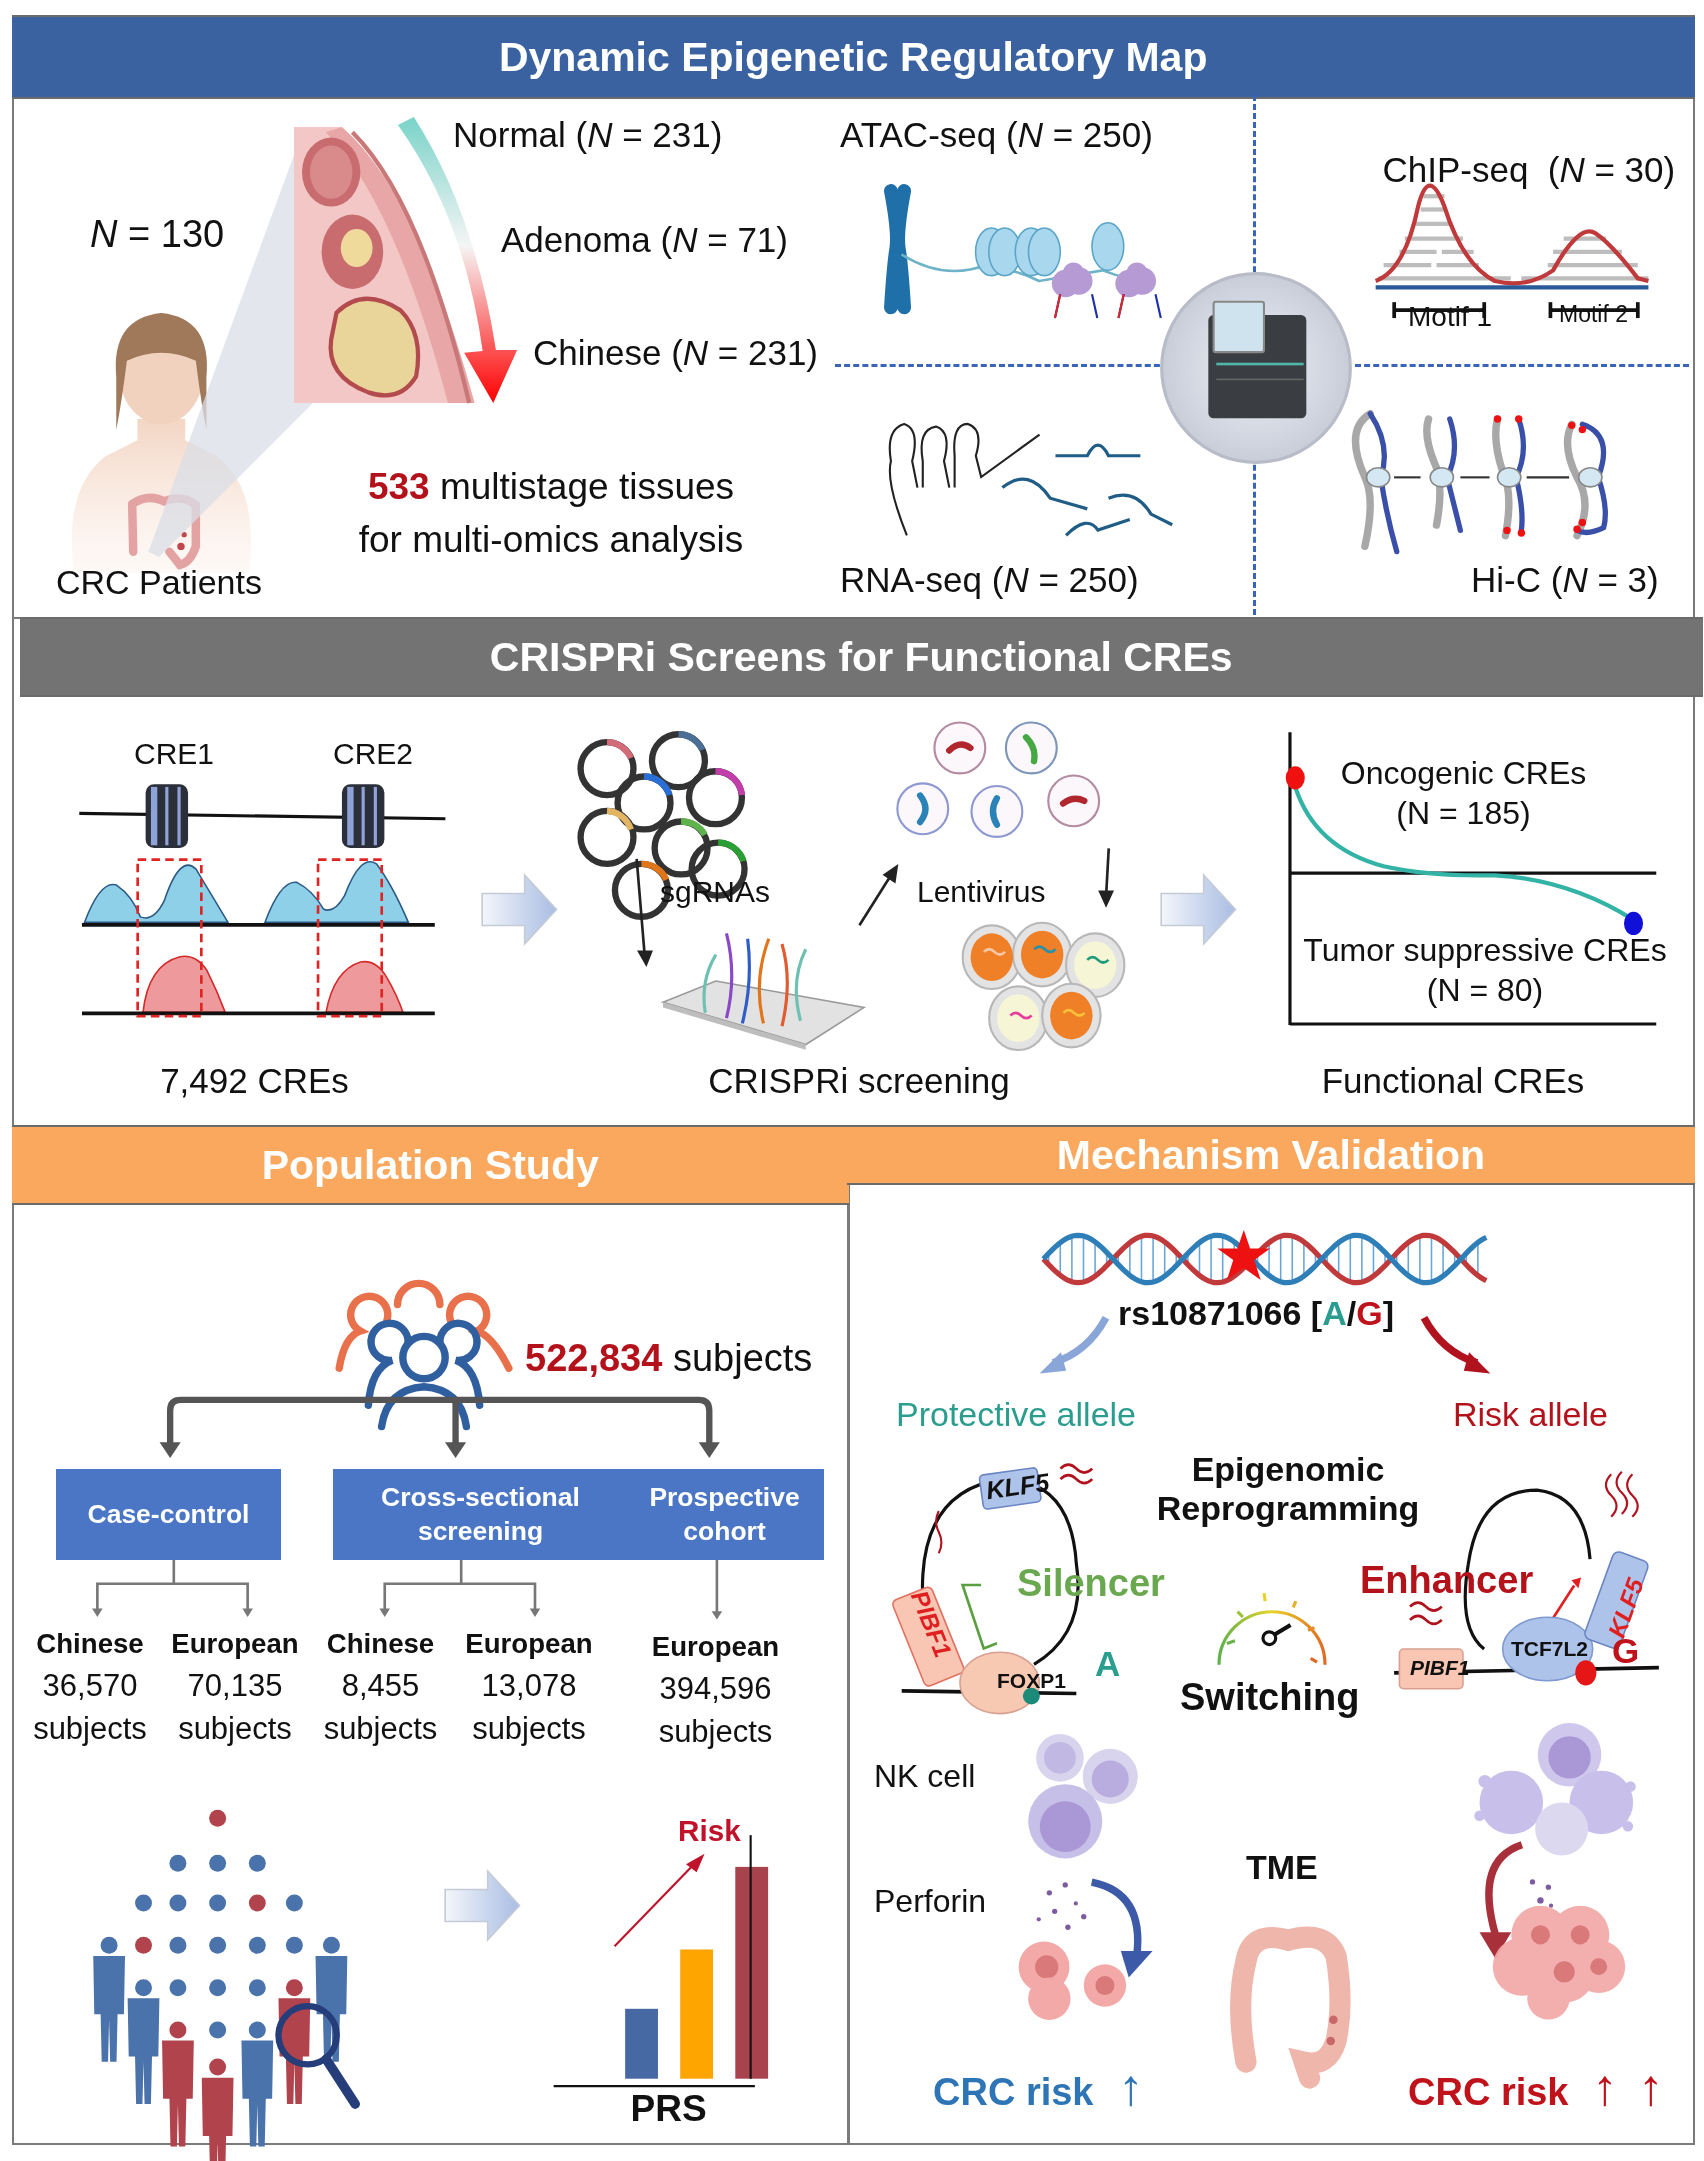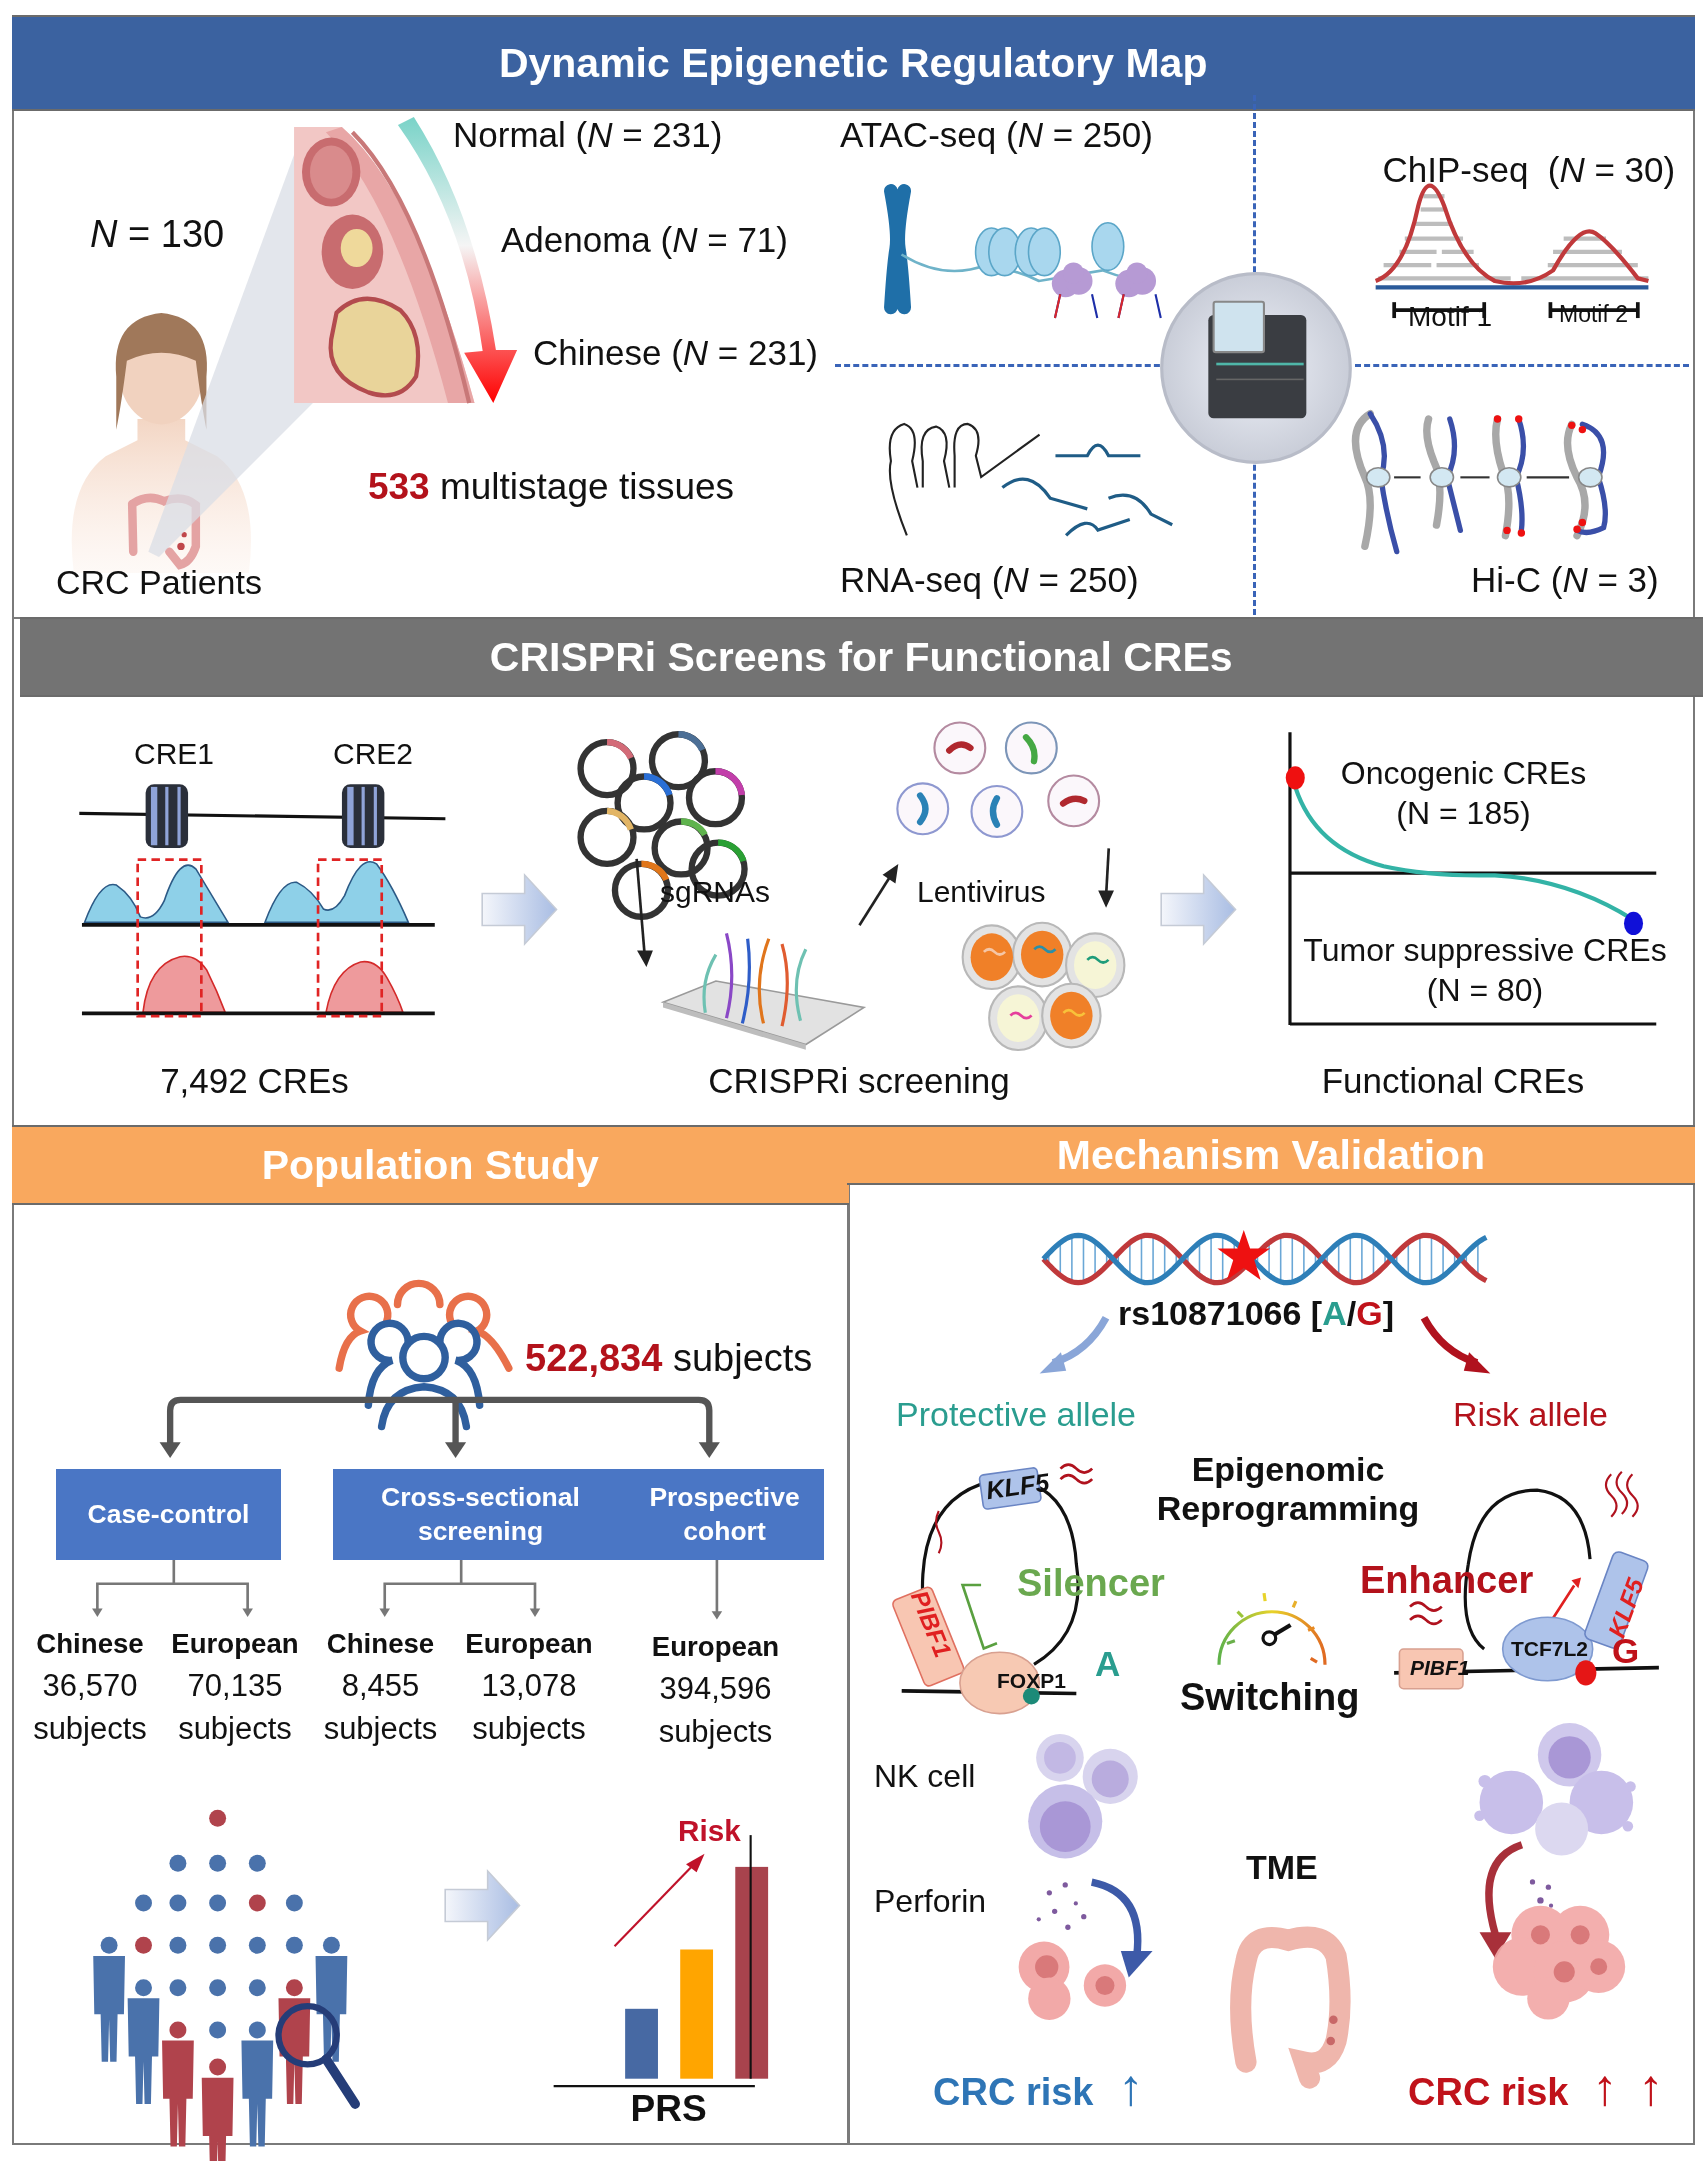--- a/index.html
+++ b/index.html
@@ -20,21 +20,21 @@
   svg{position:absolute;overflow:visible;}
 </style>
 </head>
 <body>
 
 <div class="frame" style="left:11.7px;top:15px;width:1683px;height:604px;"></div>
 <div class="frame" style="left:11.7px;top:617px;width:1683px;height:511px;"></div>
 <div class="frame" style="left:11.7px;top:1125px;width:838px;height:1020px;"></div>
 <div class="frame" style="left:847px;top:1125px;width:848px;height:1020px;"></div>
 
-<div class="hdr blue" style="left:11.7px;top:15px;width:1683px;height:96px;">
+<div class="hdr blue" style="left:11.7px;top:15px;width:1683px;height:84px;">
   <span>Dynamic Epigenetic Regulatory Map</span>
 </div>
 
 <div class="txt" style="left:90px;top:215px;font-size:38px;">
   <i>N</i><span> = 130</span>
 </div>
 
 <svg style="left:42px;top:297px;" width="244" height="276" viewBox="0 0 460 520">
   <defs>
     <linearGradient id="skin" x1="0" y1="0" x2="0" y2="1">
@@ -81,20 +81,21 @@
 </div>
 <div class="txt" style="left:501px;top:222px;font-size:35px;">
   <span>Adenoma (</span><i>N</i><span> = 71)</span>
 </div>
 <div class="txt" style="left:533px;top:335px;font-size:35px;">
   <span>Chinese (</span><i>N</i><span> = 231)</span>
 </div>
 
 <div class="txt c" style="left:339px;top:461px;width:424px;font-size:37px;line-height:1.42;">
   <span class="red b">533</span><span> multistage tissues</span><br>
+  <span>for multi-omics analysis</span>
 </div>
 
 <div class="txt" style="left:56px;top:565px;font-size:34px;">CRC Patients</div>
 
 <div class="dash-v" style="left:1253px;top:95px;height:520px;"></div>
 <div class="dash-h" style="left:835px;top:364px;width:334px;"></div>
 <div class="dash-h" style="left:1355px;top:364px;width:334px;"></div>
 
 <div class="txt" style="left:840px;top:117px;font-size:35px;">
   <span>ATAC-seq (</span><i>N</i><span> = 250)</span>

